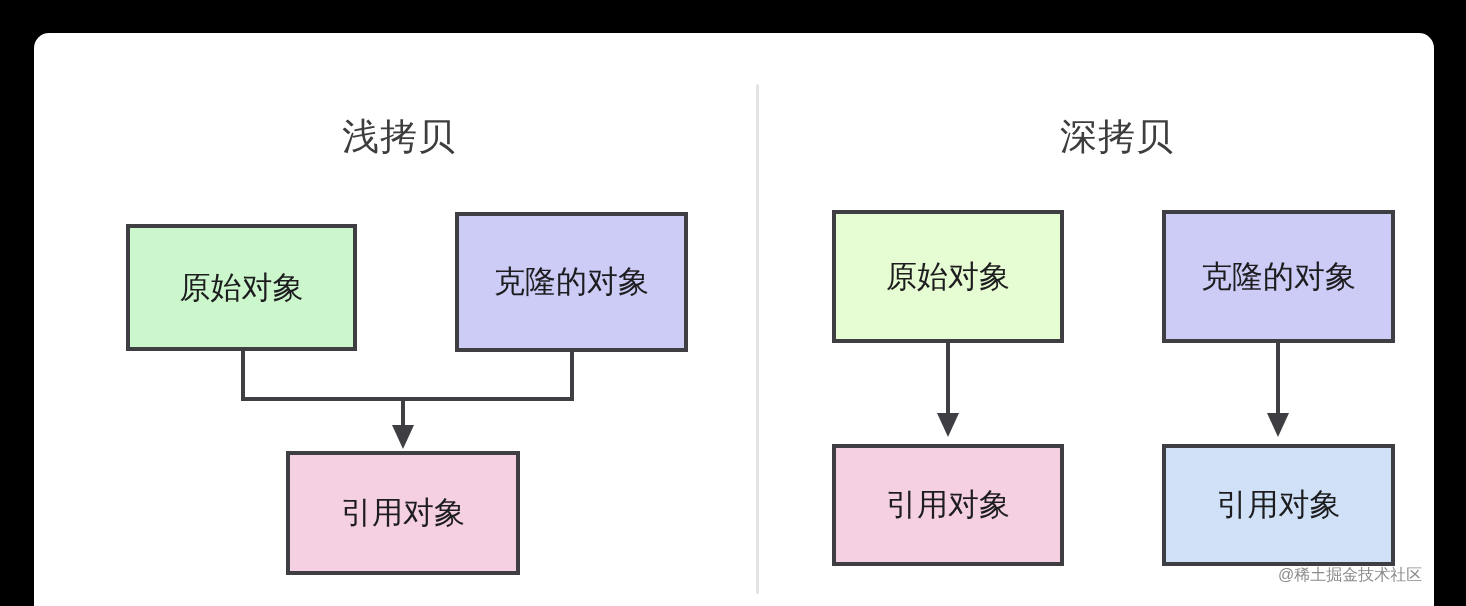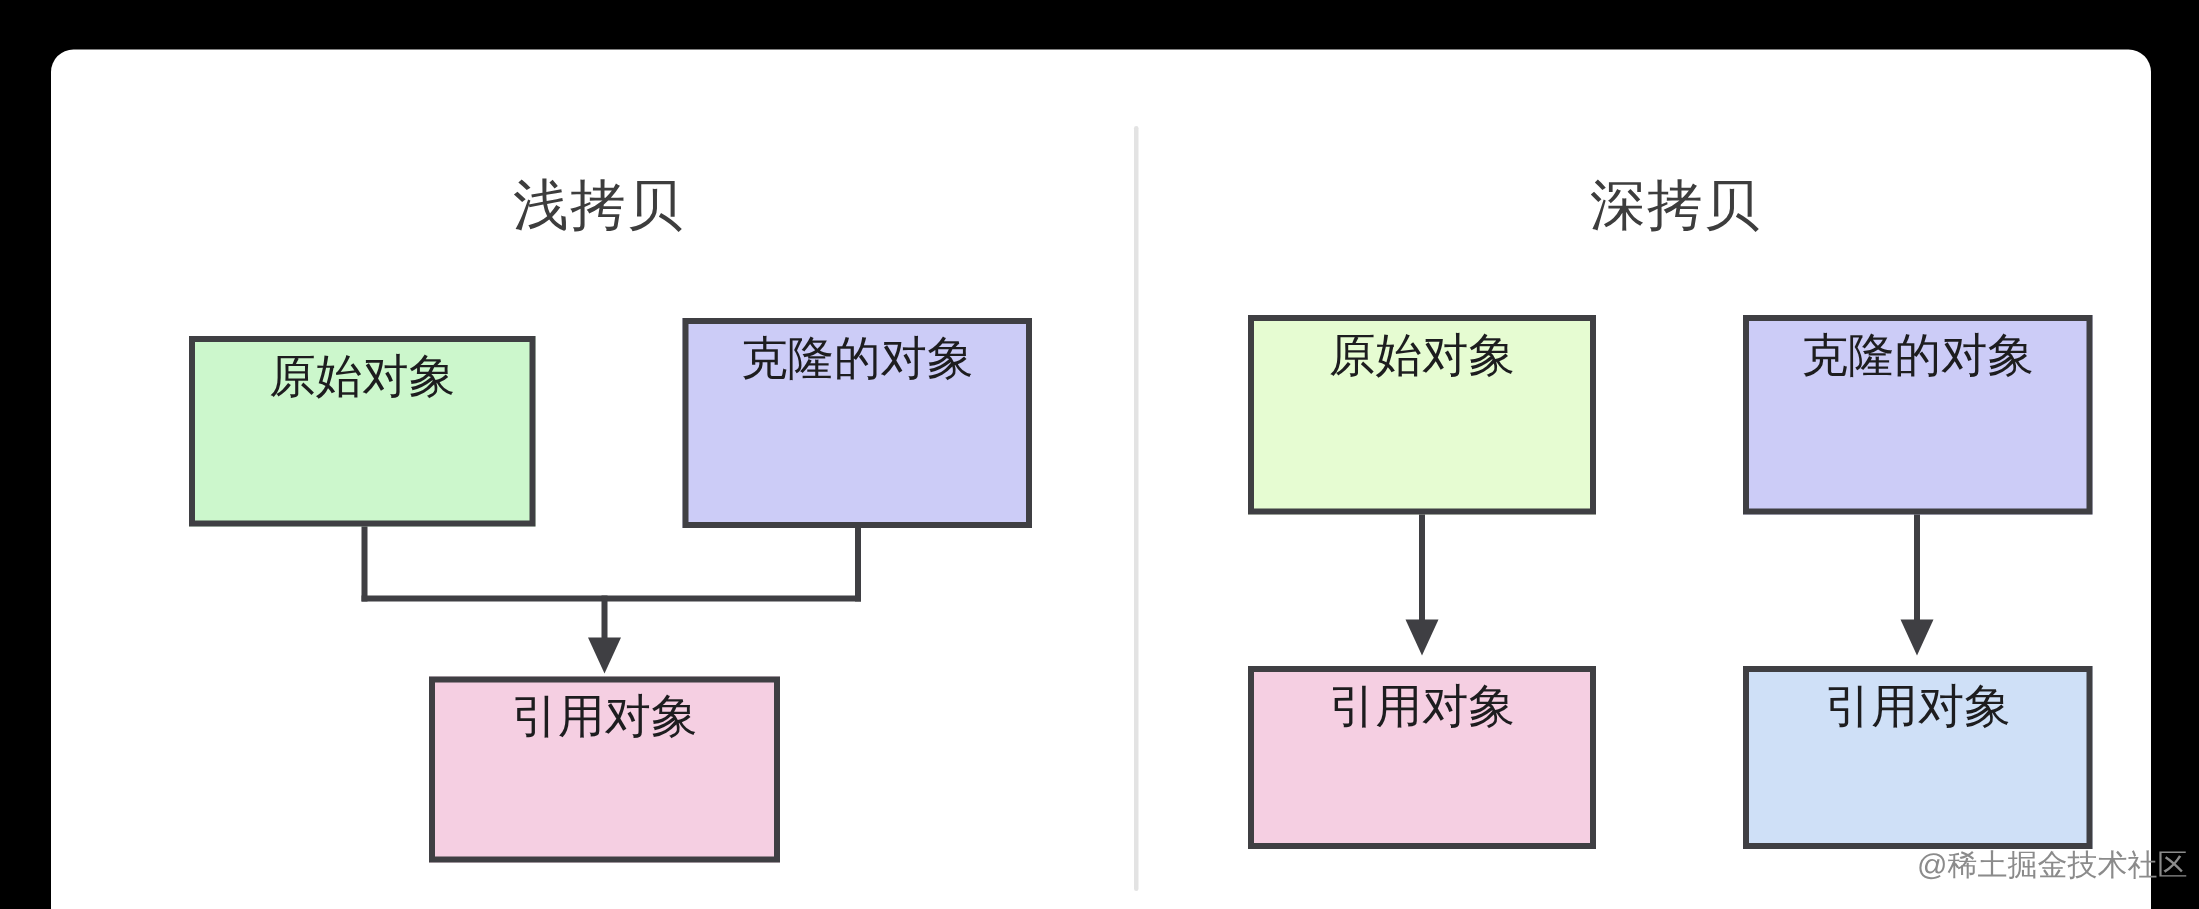--- a/index.html
+++ b/index.html
@@ -55,21 +55,21 @@
   }
   #title-left  { left: 308px;  top: 85px; }
   #title-right { left: 1026px; top: 85px; text-align: right; }
 
   
   .node {
     position: absolute;
     box-sizing: border-box;
     border: 4px solid #3f3f43;
     display: flex;
-    align-items: flex-start;
+    align-items: center;
     justify-content: center;
     text-align: center;
     color: #1d1d1f;
     font-size: 31px;
     line-height: 1.35;
     padding: 2px 12px;
     font-family: "Liberation Sans", "DejaVu Sans", sans-serif;
   }
 
   
@@ -113,21 +113,21 @@
   }
   #l-head  { left: 358px;  top: 392px; }
   #r-head-a{ left: 903px;  top: 380px; }
   #r-head-b{ left: 1233px; top: 380px; }
 
   
   #watermark {
     position: absolute;
     left: 1278px;
     top: 567px;
-    font-size: 20px;
+    font-size: 16px;
     line-height: 1;
     color: #8b8b8b;
     white-space: nowrap;
     font-family: "Liberation Sans", "DejaVu Sans", sans-serif;
   }
 </style>
 </head>
 <body>
 
 <div id="stage">

